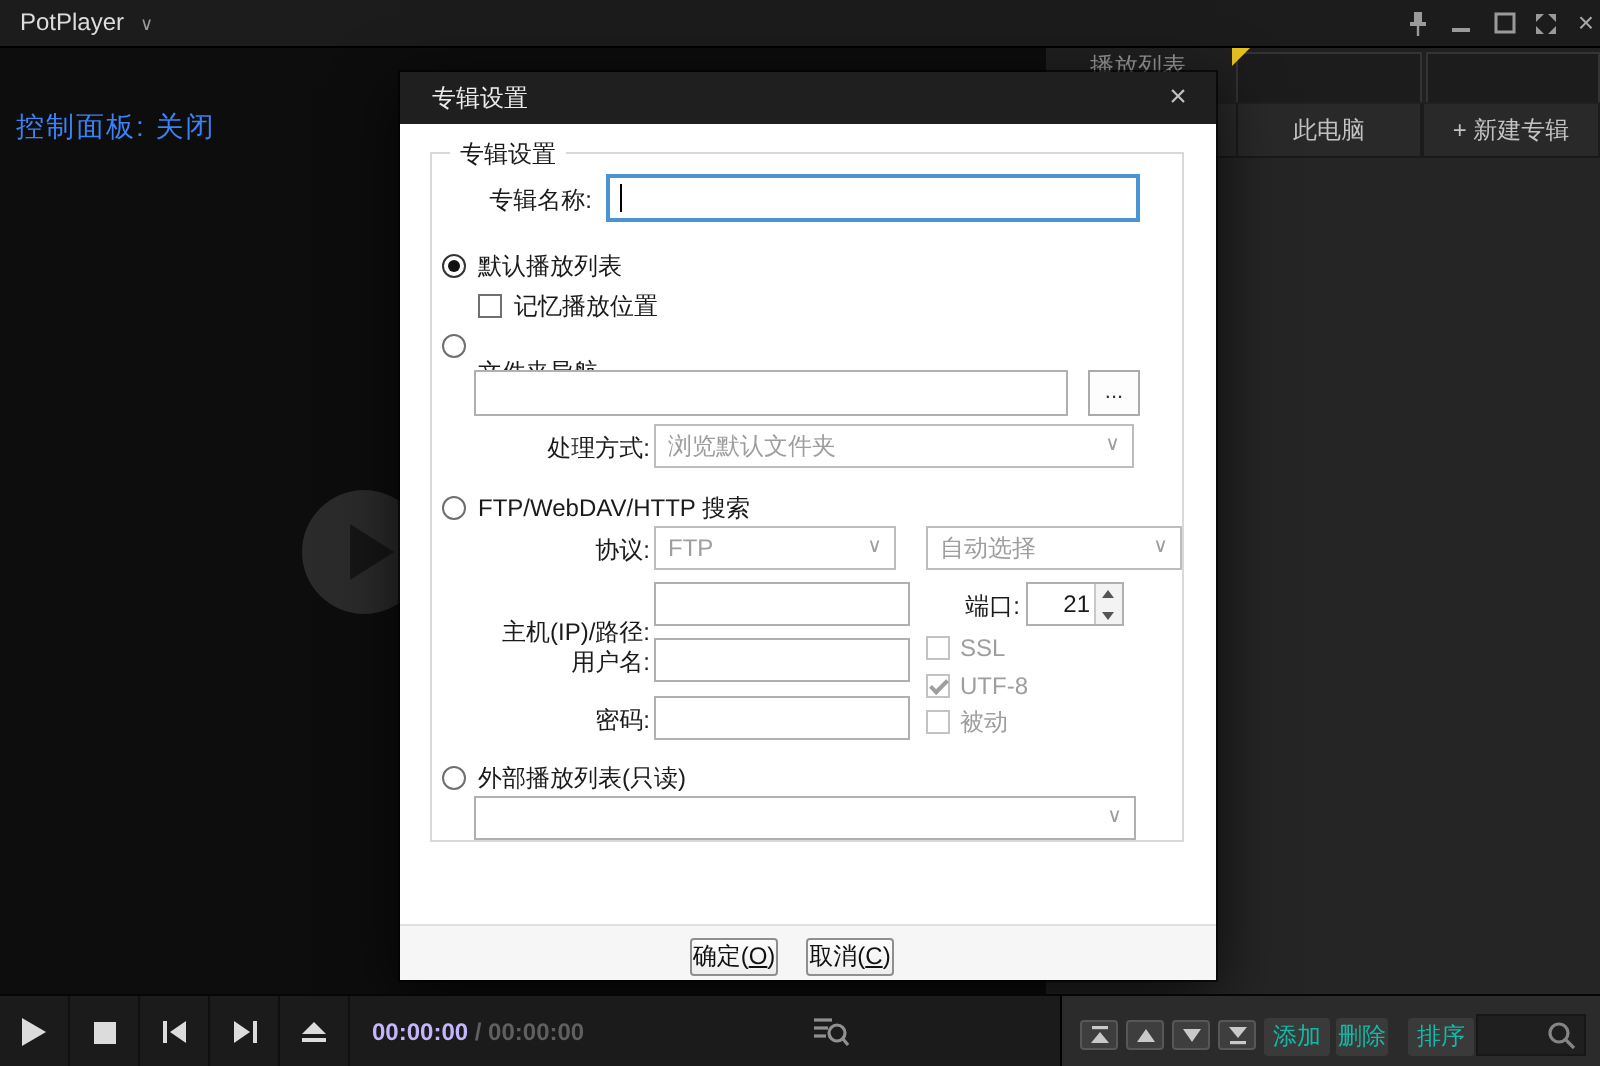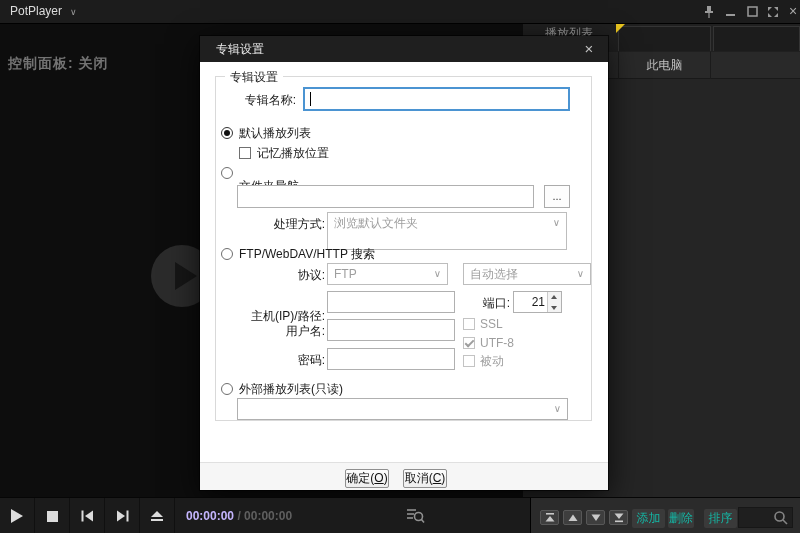--- a/index.html
+++ b/index.html
@@ -9,21 +9,21 @@
   
   .titlebar{position:absolute;left:0;top:0;width:800px;height:23px;background:#1c1c1c;border-bottom:1px solid #000;}
   .app-menu{position:absolute;left:10px;top:0;height:23px;line-height:23px;color:#dcdcdc;font-size:12px;cursor:default;}
   .app-chev{position:absolute;left:70px;top:1px;height:23px;line-height:23px;color:#9a9a9a;font-size:9px;}
   .wbtn{position:absolute;top:0;width:18px;height:23px;display:flex;align-items:center;justify-content:center;color:#a0a0a0;}
   .wbtn svg{display:block;}
   .close-glyph{font-size:14px;color:#a8a8a8;line-height:23px;}
 
   
   .video{position:absolute;left:0;top:24px;width:523px;height:473px;background:#0d0d0d;}
-  .osd{position:absolute;left:8px;top:31px;font-size:14px;font-weight:bold;color:#737373;letter-spacing:1px;}
+  .osd{position:absolute;left:8px;top:31px;font-size:14px;font-weight:normal;color:#3b82f6;letter-spacing:1px;}
   .bigplay{position:absolute;left:151px;top:221px;width:62px;height:62px;border-radius:50%;background:#2b2b2b;}
   .bigplay .tri{position:absolute;left:24px;top:17px;width:0;height:0;
     border-left:22px solid #161616;border-top:14px solid transparent;border-bottom:14px solid transparent;}
 
   
   .plist{position:absolute;left:523px;top:24px;width:277px;height:473px;background:#202020;}
   .plist-title{position:absolute;left:22px;top:1px;font-size:12px;color:#9a9a9a;}
   .hdr-slot{position:absolute;top:2px;height:25px;background:#1c1c1c;border:1px solid #343434;border-bottom:none;box-sizing:border-box;}
   .hdr-slot.s1{left:95px;width:93px;}
   .hdr-slot.s2{left:190px;width:87px;}
@@ -141,20 +141,21 @@
     </div>
   </div>
 
   <div class="plist">
     <div class="plist-title">播放列表</div>
     <div class="hdr-slot s1"></div>
     <div class="hdr-slot s2"></div>
     <div class="corner-mark"></div>
     <div class="tabrow">
       <div class="ptab t1">此电脑</div>
+      <div class="ptab t2">+ 新建专辑</div>
     </div>
     <div class="plist-body"></div>
   </div>
 
   <div class="dlg">
     <div class="dlg-title">
       <div class="dlg-title-text">专辑设置</div>
       <div class="dlg-close">×</div>
     </div>
     <div class="dlg-body">
@@ -174,21 +175,21 @@
       <div class="cb" style="left:39px;top:85px;"></div>
       <div class="lbl" style="left:57px;top:83px;">记忆播放位置</div>
 
       <div class="radio" style="left:21px;top:105px;"></div>
       <div class="lbl" style="left:39px;top:116px;">文件夹导航</div>
 
       <input class="tinput" style="left: 37px; top: 123px; width: 297px; height: 23px;" value="">
       <div class="browse-btn" style="left:344px;top:123px;width:26px;height:23px;line-height:21px;">...</div>
 
       <div class="lbl r" style="left:45px;top:154px;width:80px;">处理方式:</div>
-      <div class="combo" style="left:127px;top:150px;width:240px;height:38px;text-align:right;">
+      <div class="combo" style="left:127px;top:150px;width:240px;height:22px;text-align:right;">
         <span class="ctext">浏览默认文件夹</span>
         <span class="carrow">∨</span>
       </div>
 
       <div class="radio" style="left:21px;top:186px;"></div>
       <div class="lbl" style="left:39px;top:184px;">FTP/WebDAV/HTTP 搜索</div>
 
       <div class="lbl r" style="left:45px;top:205px;width:80px;">协议:</div>
       <div class="combo" style="left:127px;top:201px;width:121px;height:22px;">
         <span class="ctext">FTP</span>

